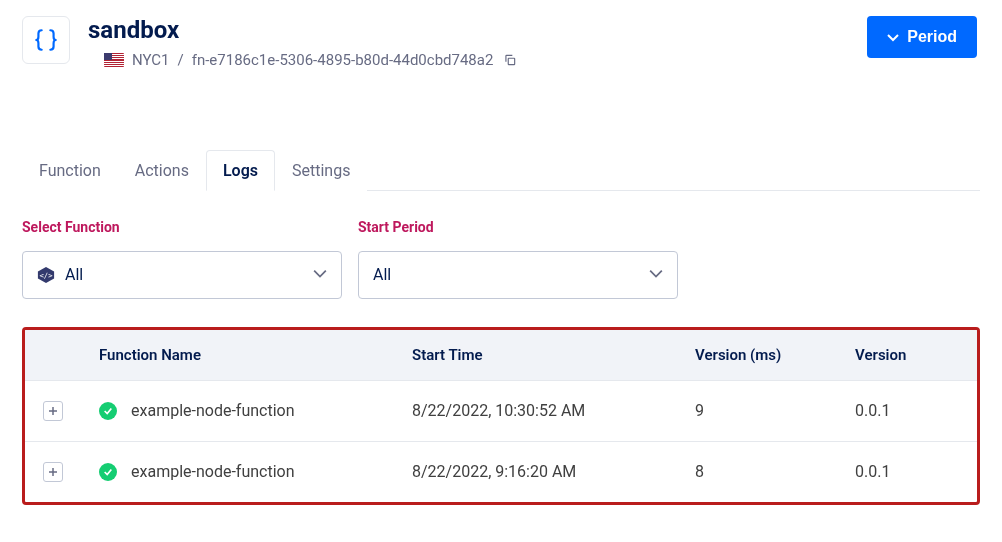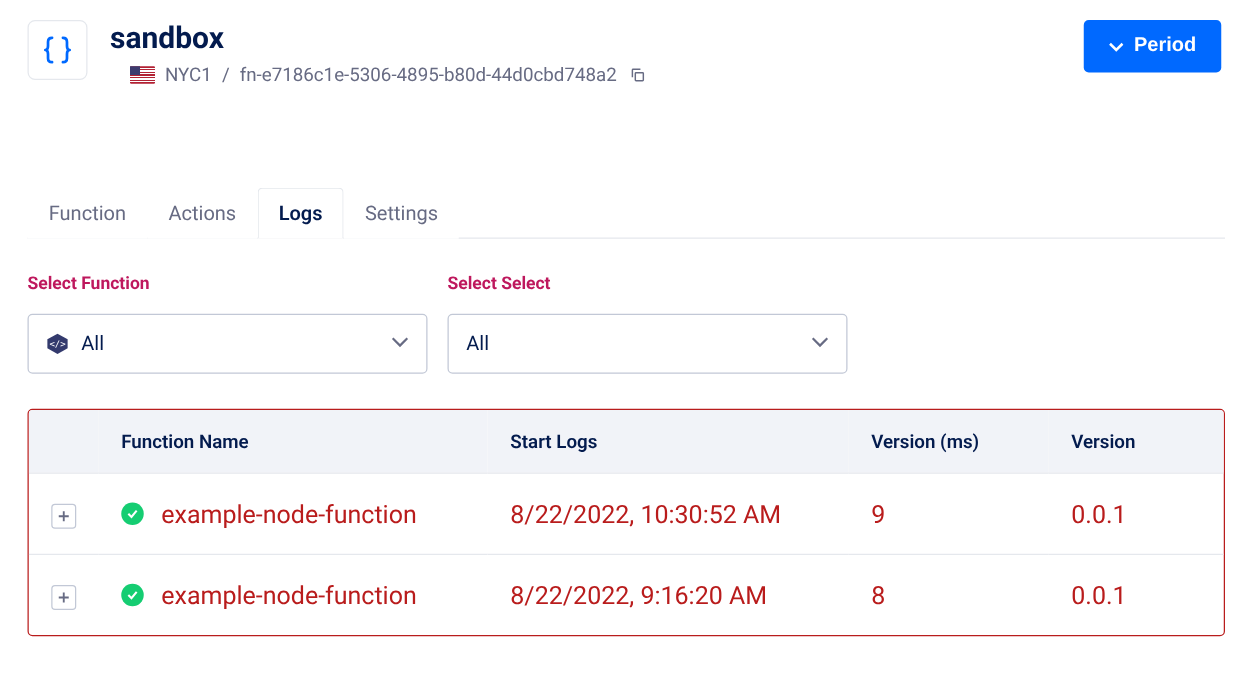--- a/index.html
+++ b/index.html
@@ -154,40 +154,40 @@
     .select-box .sel-text {
       flex: 1;
       font-size: 16px;
       color: #031b4e;
     }
     .select-box .chev {
       color: #676b83;
     }
     .table-wrap {
       margin: 28px 22px 0 22px;
-      border: 1px solid #b91c1c;
+      border: 3px solid #b91c1c;
       border-radius: 4px;
       overflow: hidden;
     }
     table {
       width: 100%;
       border-collapse: collapse;
     }
     thead th {
       background: #f1f3f8;
       text-align: left;
       font-size: 15px;
       font-weight: 600;
       color: #031b4e;
       padding: 16px 18px;
     }
     tbody td {
       padding: 20px 18px;
-      font-size: 20px;
-      color: #b91c1c;
+      font-size: 16px;
+      color: #404040;
       border-top: 1px solid #e5e8ed;
       vertical-align: middle;
     }
     .expand-btn {
       width: 20px; height: 20px;
       border: 1px solid #c2c8d6;
       border-radius: 3px;
       display: inline-flex;
       align-items: center;
       justify-content: center;
@@ -269,39 +269,39 @@
       </span>
       <span class="sel-text">All</span>
       <span class="chev">
         <svg width="14" height="14" viewBox="0 0 12 12">
             <path d="M1 4 L6 9 L11 4" fill="none" stroke="currentColor" stroke-width="1.5"></path>
           </svg>
       </span>
     </div>
   </div>
   <div class="filter-group">
-    <label class="filter-label">Select Select</label>
+    <label class="filter-label">Start Period</label>
     <div class="select-box">
       <span class="sel-text">All</span>
       <span class="chev">
         <svg width="14" height="14" viewBox="0 0 12 12">
             <path d="M1 4 L6 9 L11 4" fill="none" stroke="currentColor" stroke-width="1.5"></path>
           </svg>
       </span>
     </div>
   </div>
 </div>
 
 <div class="table-wrap">
   <table>
     <thead>
       <tr>
         <th class="col-exp"></th>
         <th class="col-name">Function Name</th>
-        <th class="col-start">Start Logs</th>
+        <th class="col-start">Start Time</th>
         <th class="col-dur">Version (ms)</th>
         <th class="col-ver">Version</th>
       </tr>
     </thead>
     <tbody>
       <tr>
         <td>
           <span class="expand-btn">
             <svg width="10" height="10" viewBox="0 0 10 10">
                 <path d="M5 1v8M1 5h8" stroke="#676b83" stroke-width="1.5"></path>

